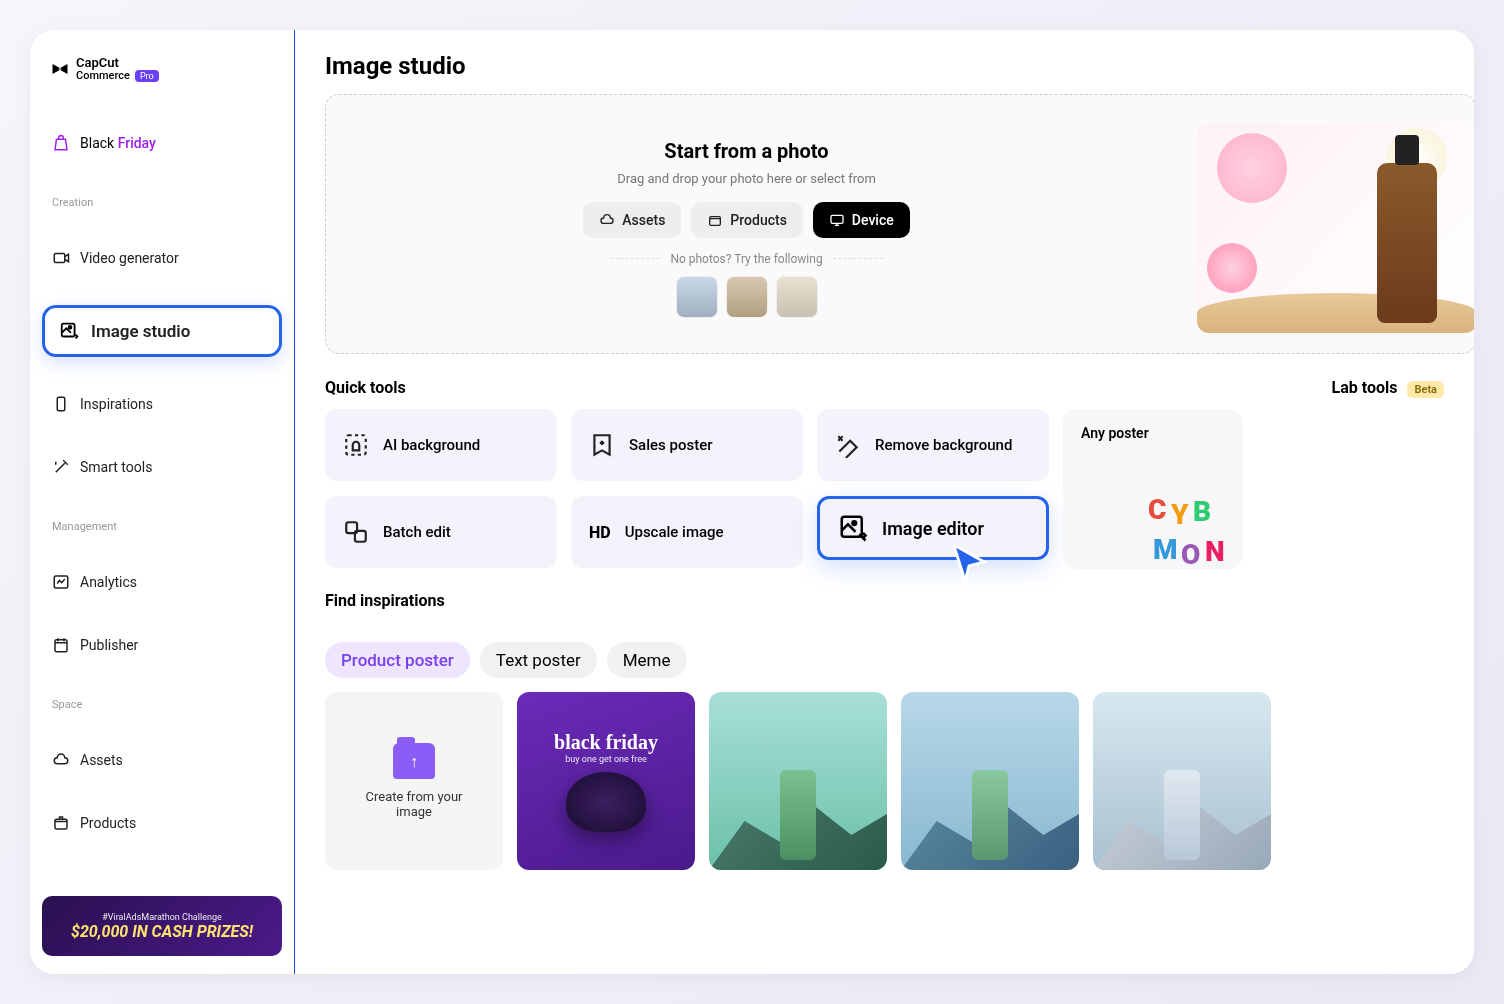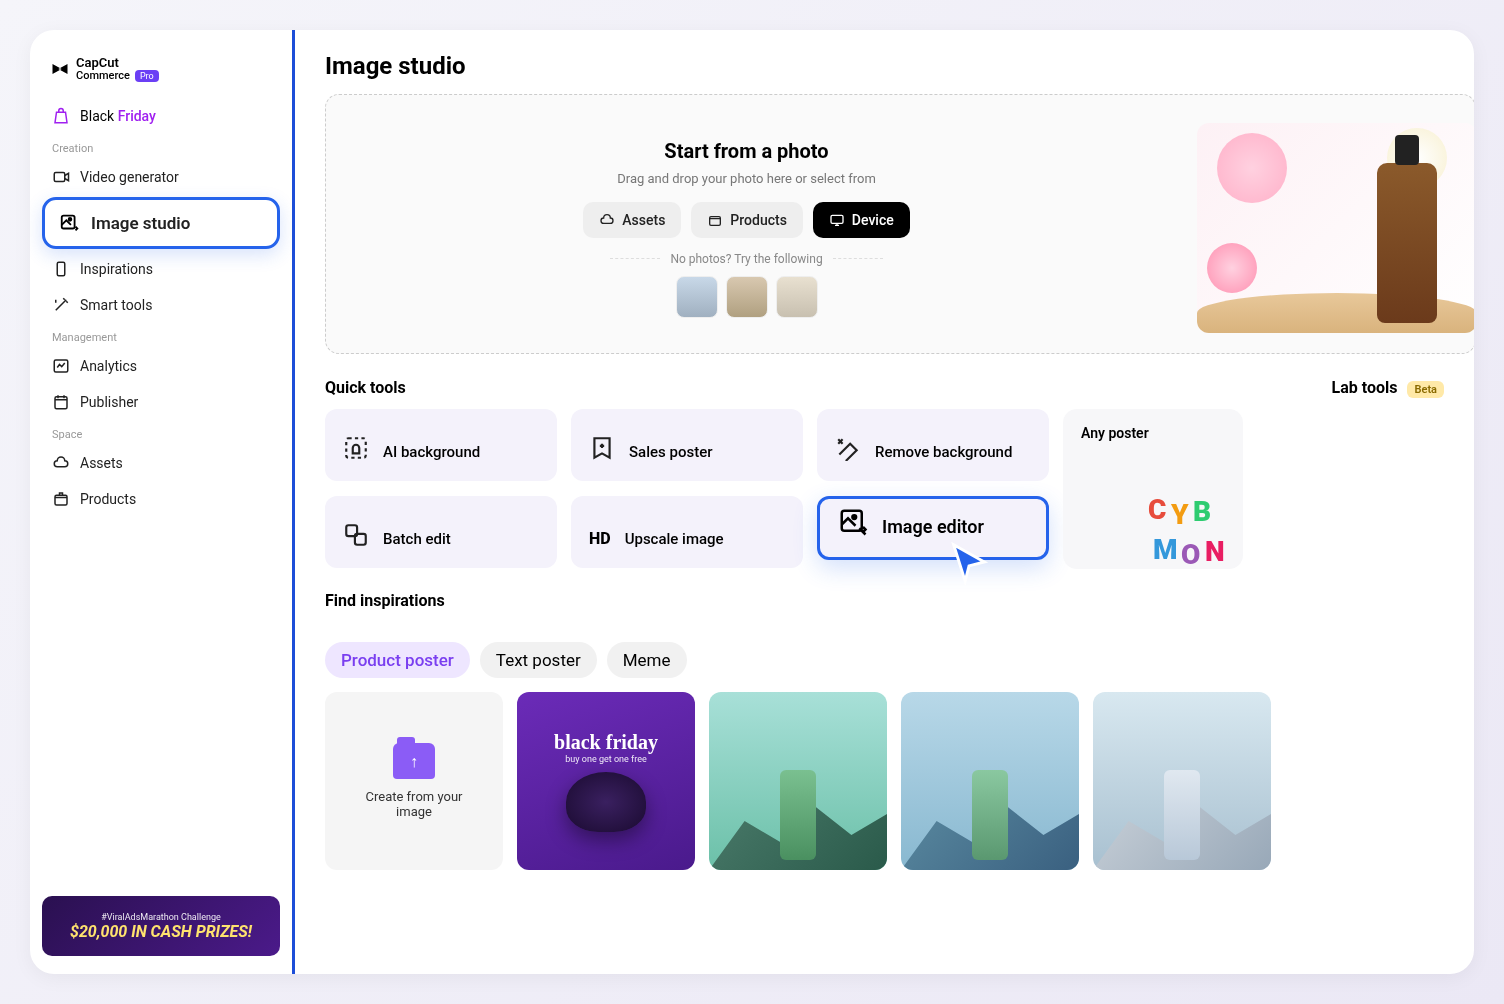--- a/index.html
+++ b/index.html
@@ -1,18 +1,18 @@
 <!DOCTYPE html>
 <html><head>
 <meta charset="utf-8">
 <style>
 * { margin: 0; padding: 0; box-sizing: border-box; font-family: -apple-system, BlinkMacSystemFont, "Segoe UI", Roboto, sans-serif; }
 body { background: linear-gradient(135deg, #f5f5fa 0%, #ebe8f5 100%); padding: 30px; width: 1504px; height: 1004px; overflow: hidden; }
 .app-window { background: #fff; border-radius: 24px; width: 100%; height: 100%; display: flex; overflow: hidden; position: relative; box-shadow: 0 4px 20px rgba(0,0,0,0.05); }
-.sidebar { width: 265px; border-right: 3px solid #1d4ed8; padding: 18px 12px; display: flex; flex-direction: column; position: relative; }
+.sidebar { width: 265px; border-right: 1px solid #1d4ed8; padding: 18px 12px; display: flex; flex-direction: column; position: relative; gap: 27px; }
 .logo { display: flex; align-items: center; gap: 6px; padding: 8px 8px 16px 8px; }
 .logo-icon { width: 20px; height: 20px; }
 .logo-text { font-size: 13px; font-weight: 600; line-height: 1.1; }
 .logo-badge { background: #6b3ff5; color: #fff; font-size: 9px; padding: 1px 5px; border-radius: 4px; margin-left: 2px; }
 .nav-heading { font-size: 11px; color: #999; padding: 8px 10px 4px 10px; }
 .nav-item { display: flex; align-items: center; gap: 10px; padding: 9px 10px; border-radius: 10px; font-size: 14px; cursor: pointer; color: #222; }
 .nav-item.bf .bf-black { color: #000; }
 .nav-item.bf .bf-friday { color: #a020f0; font-weight: 500; }
 .nav-item.highlighted { border: 3px solid #2563eb; border-radius: 14px; font-size: 17px; font-weight: 600; padding: 12px 14px; background: #fff; box-shadow: 0 6px 18px rgba(37,99,235,0.18); margin: 2px 0; }
 .nav-icon { width: 18px; height: 18px; flex-shrink: 0; }
@@ -39,21 +39,21 @@
 .flower { position:absolute; border-radius:50%; }
 .f1 { width:70px; height:70px; background:radial-gradient(#ffd1e0,#ffb0c8); top:10px; left:20px; }
 .f2 { width:60px; height:60px; background:radial-gradient(#fff,#f8f0d0); top:5px; right:30px; }
 .f3 { width:50px; height:50px; background:radial-gradient(#ffd1e0,#ff90b0); bottom:40px; left:10px; }
 .plate { position:absolute; bottom:0; left:0; right:0; height:40px; background:linear-gradient(#e8c89a,#d9b37d); border-radius:50% 50% 0 0 / 20px 20px 0 0; }
 .section-row { display:flex; justify-content:space-between; align-items:center; margin: 24px 30px 12px 0; }
 .section-title { font-size: 16px; font-weight: 700; }
 .lab-badge { background:#ffe9a8; color:#8a6a00; font-size:11px; padding:2px 7px; border-radius:6px; margin-left:6px; font-weight:600; }
 .tools-row { display:flex; gap:14px; margin-right:0; }
 .tools-grid { display:grid; grid-template-columns: repeat(3, 232px); gap: 14px; }
-.tool-card { background:#f4f2fb; border-radius:12px; padding: 20px 18px; display:flex; align-items:flex-end; gap:14px; cursor:pointer; font-size:15px; font-weight:500; height:72px; }
+.tool-card { background:#f4f2fb; border-radius:12px; padding: 20px 18px; display:flex; align-items:center; gap:14px; cursor:pointer; font-size:15px; font-weight:500; height:72px; }
 .tool-card.highlighted { border: 3px solid #2563eb; height: 64px; background:#f4f2fb; box-shadow: 0 8px 24px rgba(37,99,235,0.2); font-size:18px; font-weight:600; position:relative; }
 .cursor-pointer { position:absolute; right:54px; bottom:-28px; }
 .lab-panel { background:#f7f7f9; border-radius:14px; padding:16px 18px; width:180px; position:relative; overflow:hidden; height:160px; }
 .lab-title { font-size:14px; font-weight:600; }
 .lab-balloons { position:absolute; right:-20px; bottom:-10px; width:120px; height:100px; }
 .insp-title { font-size:16px; font-weight:700; margin:22px 0 12px 0; }
 .chips { display:flex; gap:10px; margin-bottom:14px; }
 .chip { padding:8px 16px; border-radius:18px; font-size:17px; background:#f1f1f1; cursor:pointer;margin-top:20px; }
 .chip.active { background:#eee6ff; color:#7a3ff0; font-weight:500; }
 .insp-grid { display:flex; gap:14px; overflow:hidden; }

